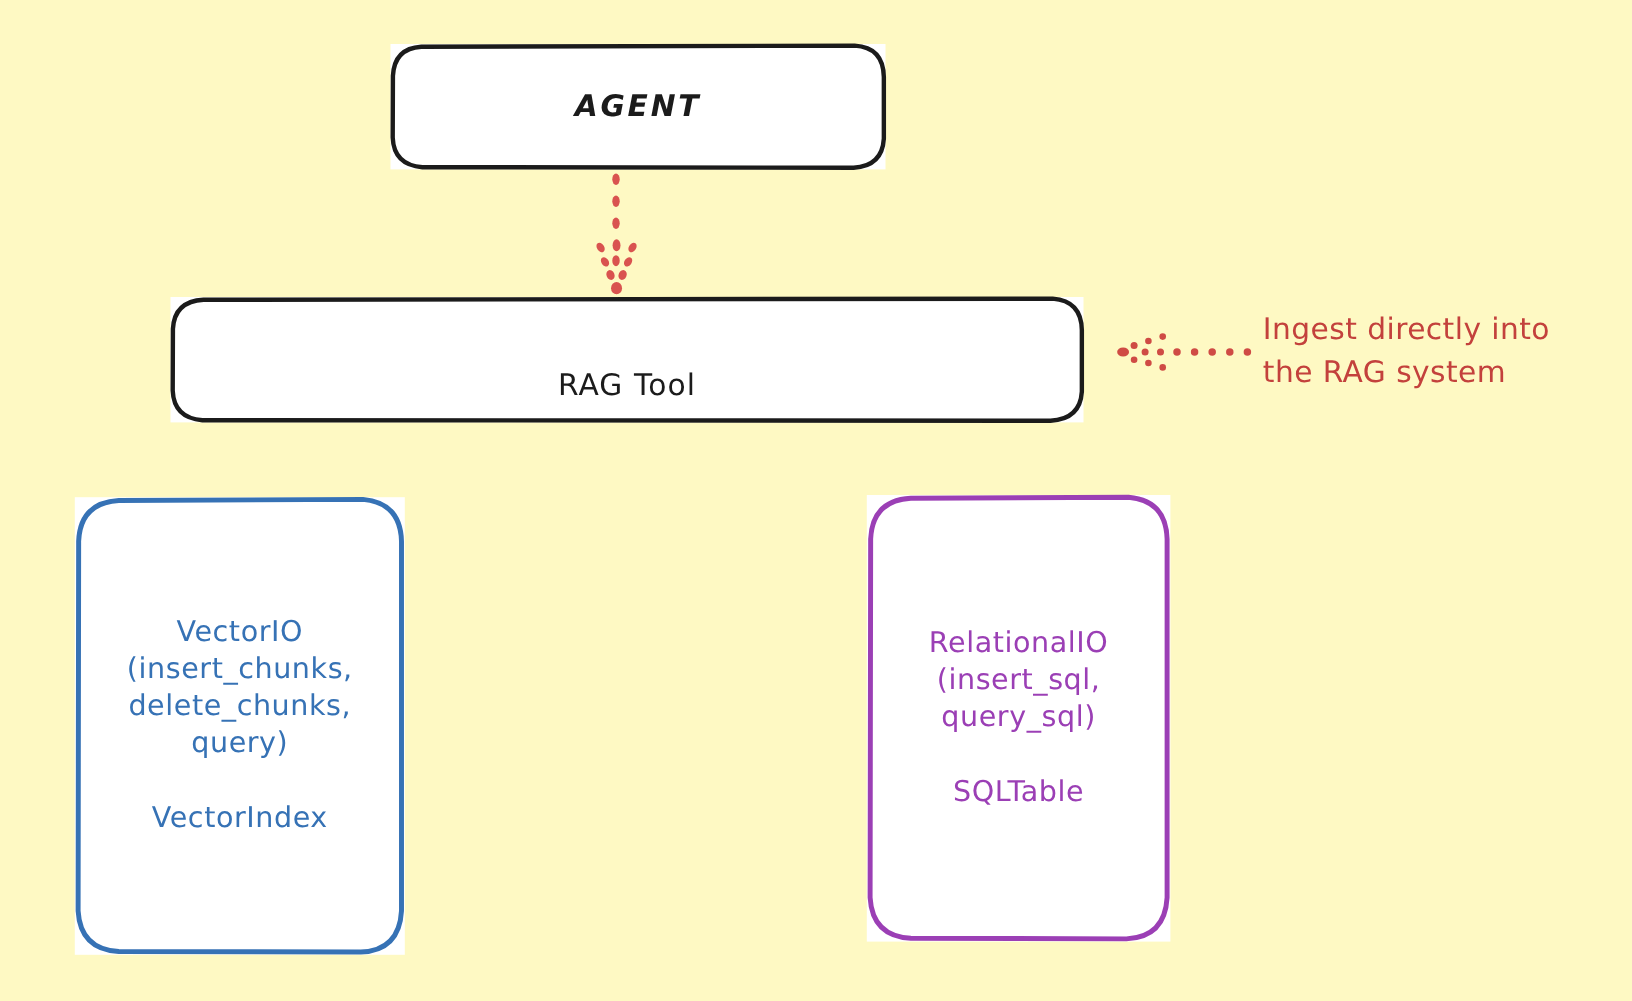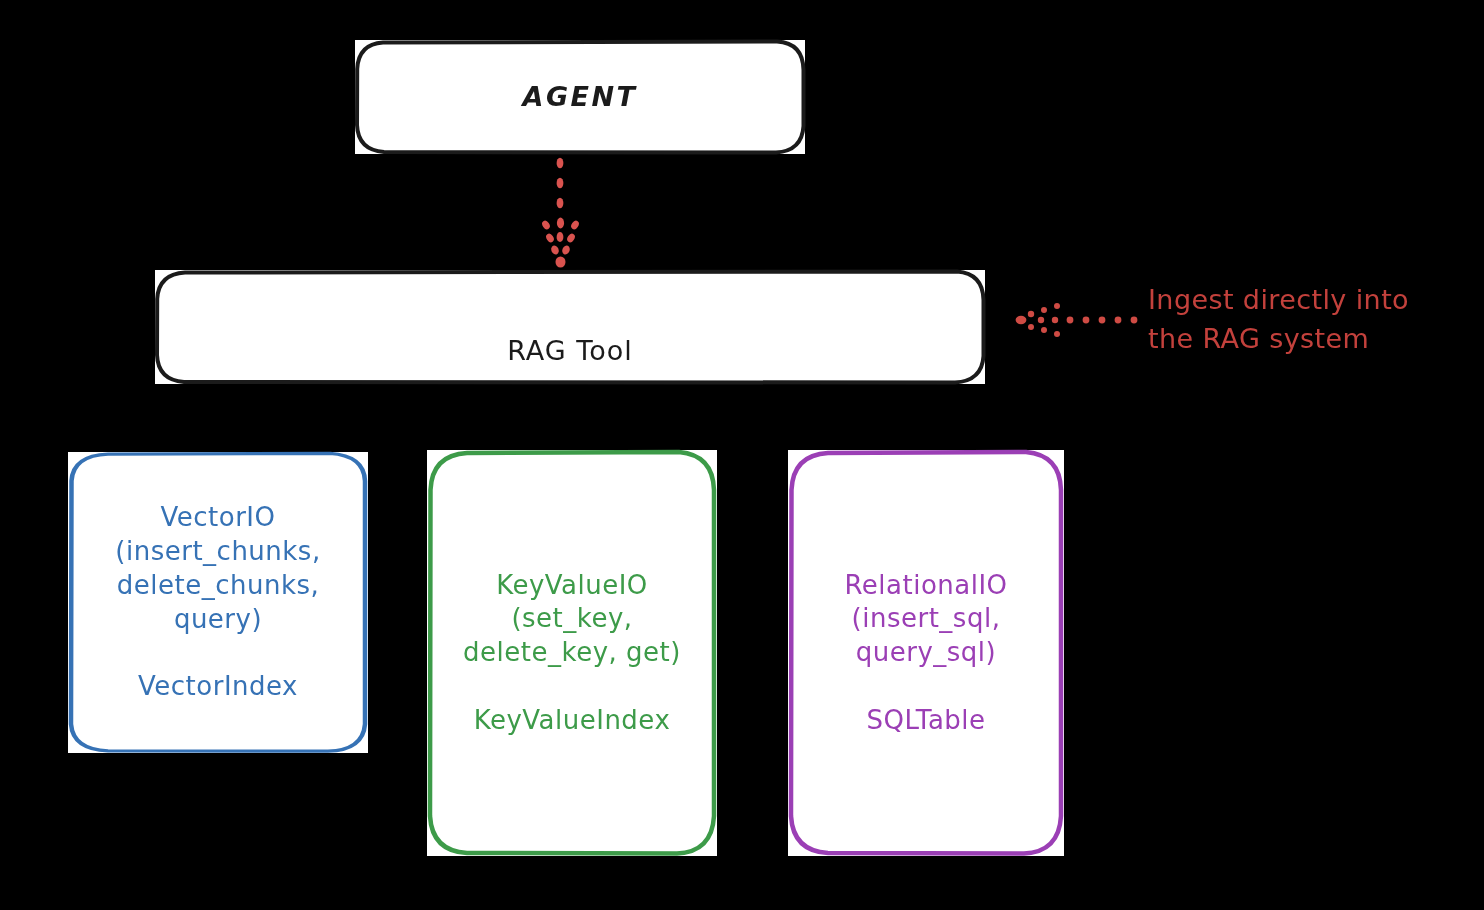--- a/index.html
+++ b/index.html
@@ -5,21 +5,21 @@
 <style>
   html, body {
     margin: 0;
     padding: 0;
     background: #ffffff;
   }
   #canvas {
     position: relative;
     width: 1484px;
     height: 910px;
-    background: #000000;
+    background: #fef9c3;
     overflow: hidden;
     font-family: "DejaVu Sans", sans-serif;
   }
 
   
   .node {
     position: absolute;
     box-sizing: border-box;
     display: flex;
     align-items: center;
@@ -66,21 +66,21 @@
   #rag-tool-node .node-label {
     color: #1b1b1b;
     font-size: 27px;
     font-weight: 400;
     letter-spacing: 1px;
     margin-top: 48px;
   }
 
   #vectorio-node {
     left: 68px; top: 452px;
-    width: 300px; height: 301px;
+    width: 300px; height: 416px;
   }
   #vectorio-node .node-label {
     color: #3672b5;
     font-size: 26px;
     font-weight: 500;
   }
 
   #keyvalueio-node {
     left: 427px; top: 450px;
     width: 290px; height: 406px;
@@ -195,31 +195,20 @@
                Q5,411 3,376 L3.5,40 Q5,5 40,3 Z" fill="#ffffff" stroke="#3672b5" stroke-width="4.5" stroke-linecap="round" stroke-linejoin="round"></path>
     </svg>
     <span class="node-label">VectorIO
 (insert_chunks,
 delete_chunks,
 query)
 
 VectorIndex</span>
   </div>
 
-  <div class="node" id="keyvalueio-node">
-    <svg class="sketch-border" viewBox="0 0 290 406" preserveAspectRatio="none">
-      <path d="M40,3 L252,2 Q286,5 287,40 L287,366 Q285,402 250,403.5 L40,403
-               Q5,401 3,366 L3.5,40 Q5,5 40,3 Z" fill="#ffffff" stroke="#3d9b49" stroke-width="4.5" stroke-linecap="round" stroke-linejoin="round"></path>
-    </svg>
-    <span class="node-label">KeyValueIO
-(set_key,
-delete_key, get)
-
-KeyValueIndex</span>
-  </div>
 
   <div class="node" id="relationalio-node">
     <svg class="sketch-border" viewBox="0 0 276 406" preserveAspectRatio="none">
       <path d="M40,3 L238,2 Q272,5 273,40 L273,366 Q271,402 236,403.5 L40,403
                Q5,401 3,366 L3.5,40 Q5,5 40,3 Z" fill="#ffffff" stroke="#9b3fb5" stroke-width="4.5" stroke-linecap="round" stroke-linejoin="round"></path>
     </svg>
     <span class="node-label">RelationalIO
 (insert_sql,
 query_sql)
 

